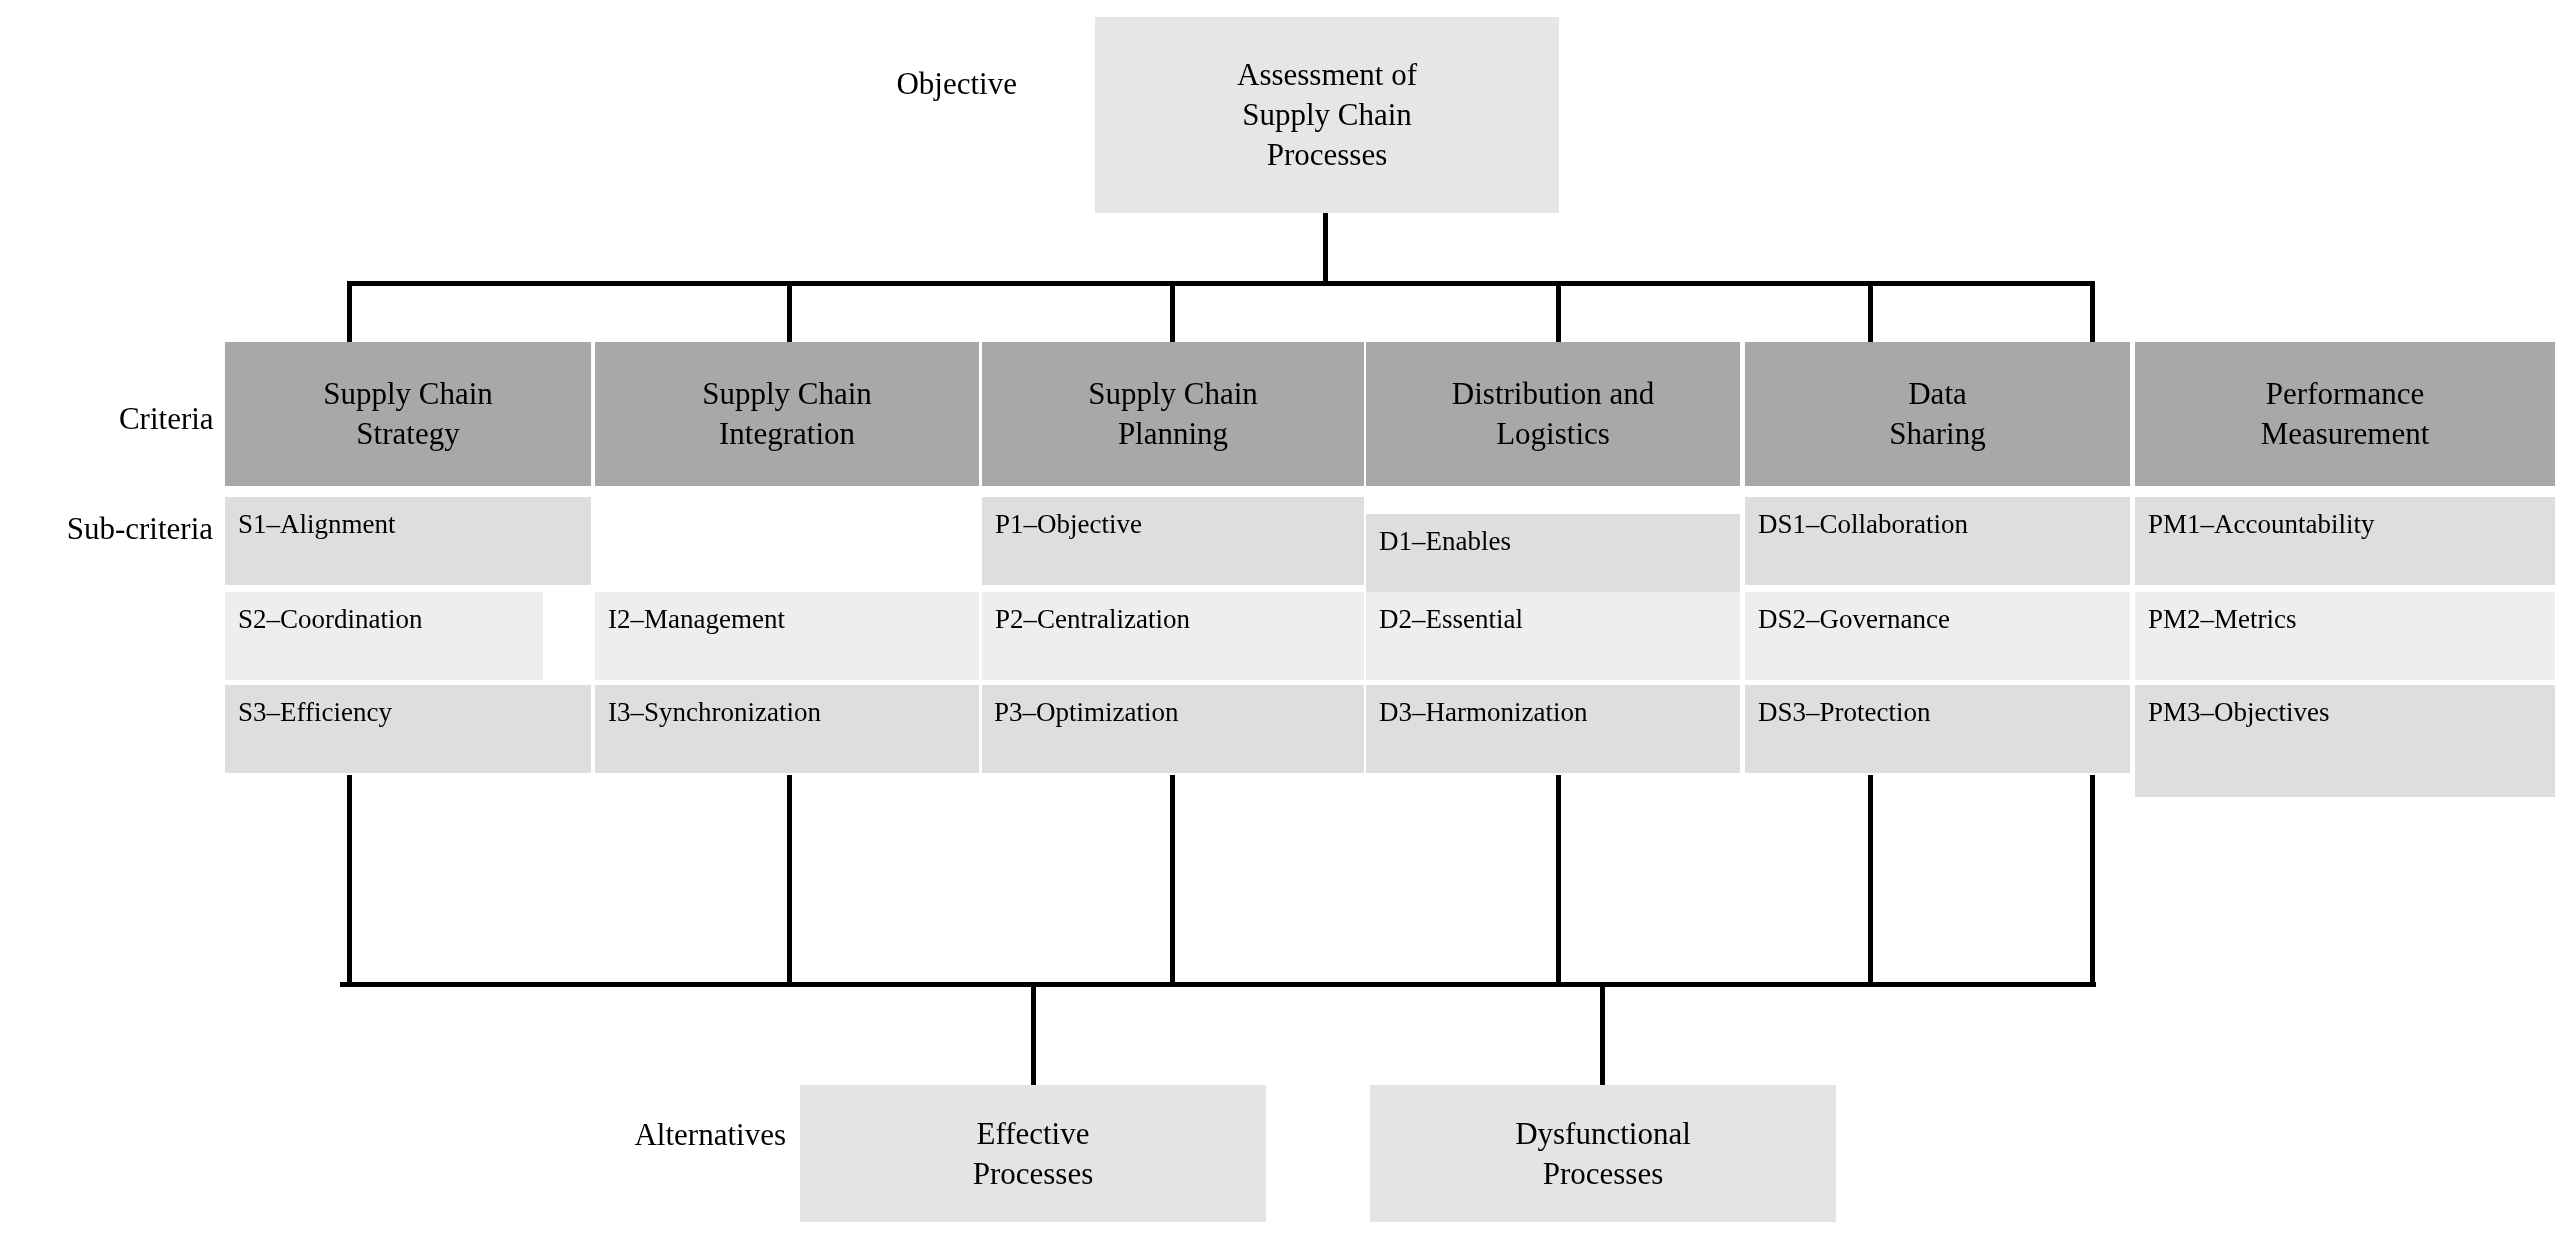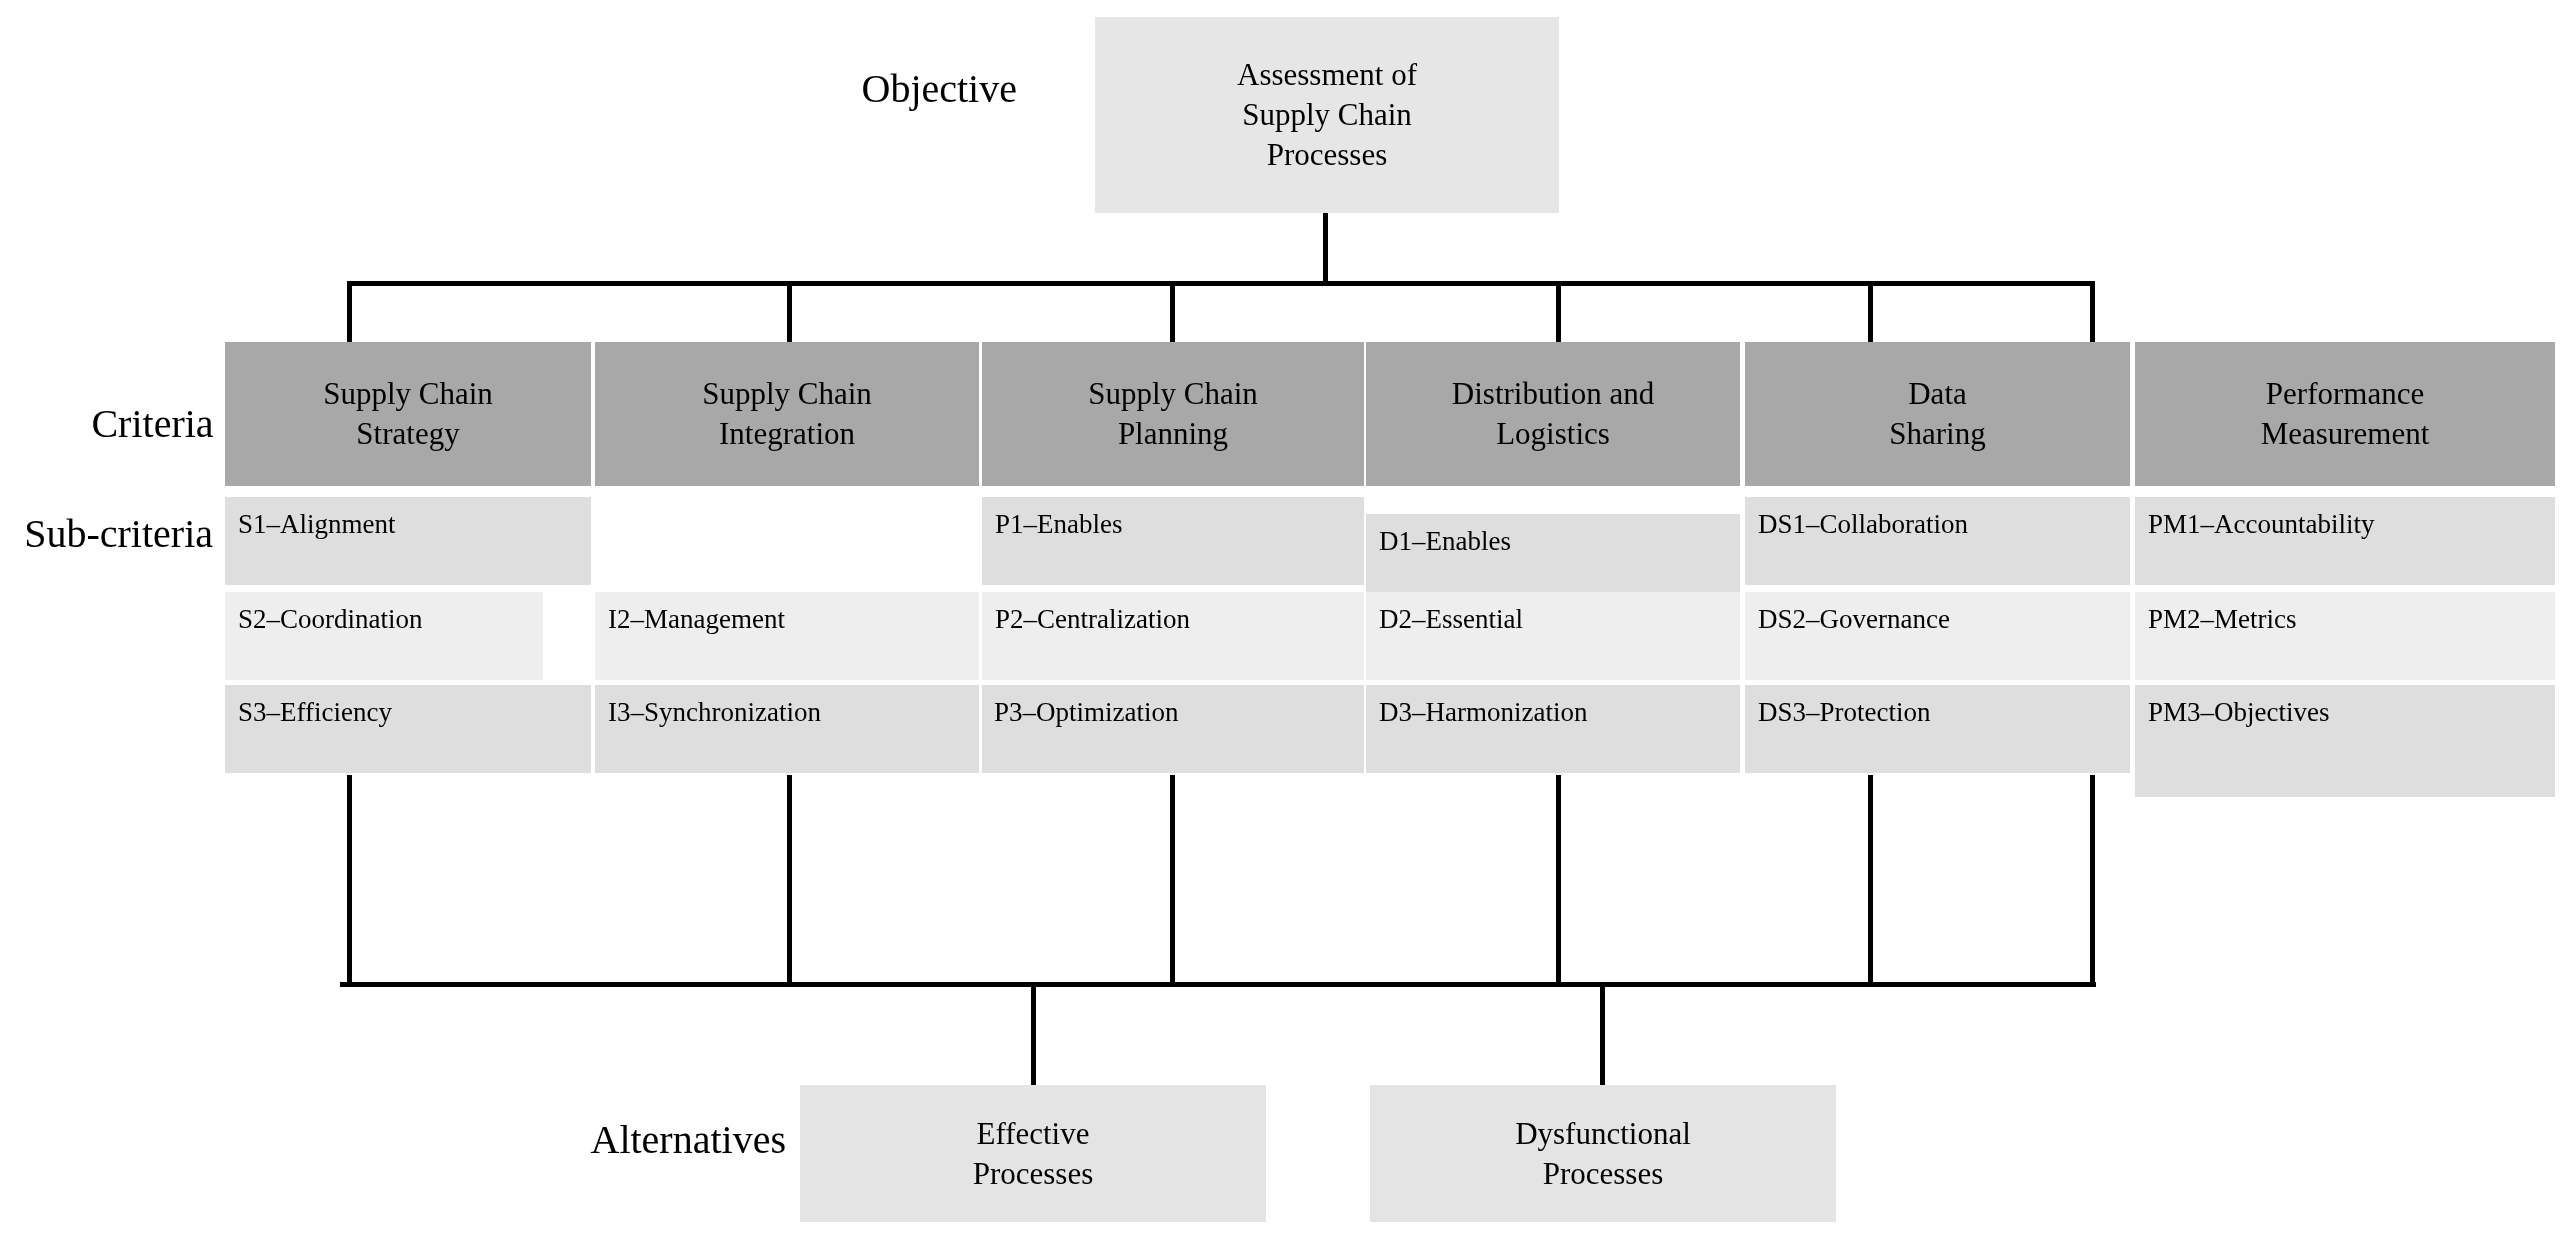--- a/index.html
+++ b/index.html
@@ -12,21 +12,21 @@
     width: 2576px;
     height: 1255px;
     background: #ffffff;
     font-family: "Liberation Serif", "DejaVu Serif", serif;
     overflow: hidden;
   }
 
   .row-label {
     position: absolute;
     color: #000000;
-    font-size: 40px;
+    font-size: 31px;
     line-height: 1.1;
     white-space: nowrap;
     text-align: right;
   }
 
   .node {
     position: absolute;
     box-sizing: border-box;
     display: flex;
     align-items: center;
@@ -97,21 +97,21 @@
   <div class="node criteria" style="left:982px; top:342px; width:382px; height:144px;">Supply Chain
 Planning</div>
   <div class="node criteria" style="left:1366px; top:342px; width:374px; height:144px;">Distribution and
 Logistics</div>
   <div class="node criteria" style="left:1745px; top:342px; width:385px; height:144px;">Data
 Sharing</div>
   <div class="node criteria" style="left:2135px; top:342px; width:420px; height:144px;">Performance
 Measurement</div>
 
   <div class="subnode shade-a" style="left:225px; top:497px; width:366px; height:88px;">S1–Alignment</div>
-  <div class="subnode shade-a" style="left:982px; top:497px; width:382px; height:88px;">P1–Enables</div>
+  <div class="subnode shade-a" style="left:982px; top:497px; width:382px; height:88px;">P1–Objective</div>
   <div class="subnode shade-a" style="left:1366px; top:514px; width:374px; height:86px;">D1–Enables</div>
   <div class="subnode shade-a" style="left:1745px; top:497px; width:385px; height:88px;">DS1–Collaboration</div>
   <div class="subnode shade-a" style="left:2135px; top:497px; width:420px; height:88px;">PM1–Accountability</div>
 
   <div class="subnode shade-b" style="left:225px; top:592px; width:318px; height:88px;">S2–Coordination</div>
   <div class="subnode shade-b" style="left:595px; top:592px; width:384px; height:88px;">I2–Management</div>
   <div class="subnode shade-b" style="left:982px; top:592px; width:382px; height:88px;">P2–Centralization</div>
   <div class="subnode shade-b" style="left:1366px; top:592px; width:374px; height:88px;">D2–Essential</div>
   <div class="subnode shade-b" style="left:1745px; top:592px; width:385px; height:88px;">DS2–Governance</div>
   <div class="subnode shade-b" style="left:2135px; top:592px; width:420px; height:88px;">PM2–Metrics</div>

